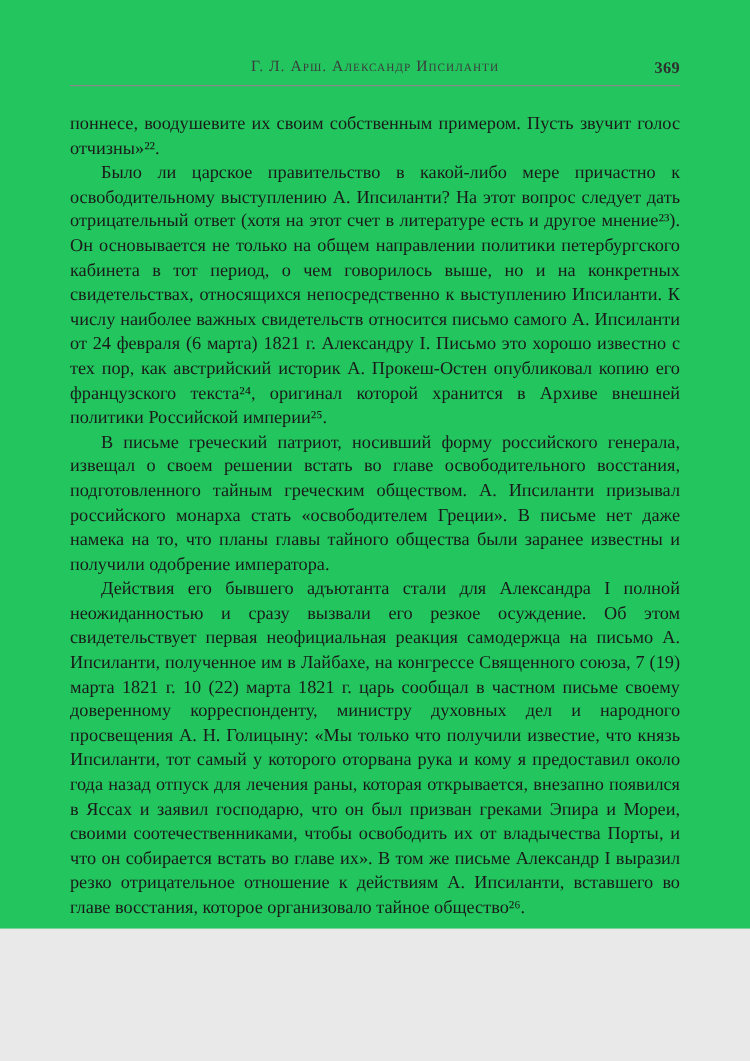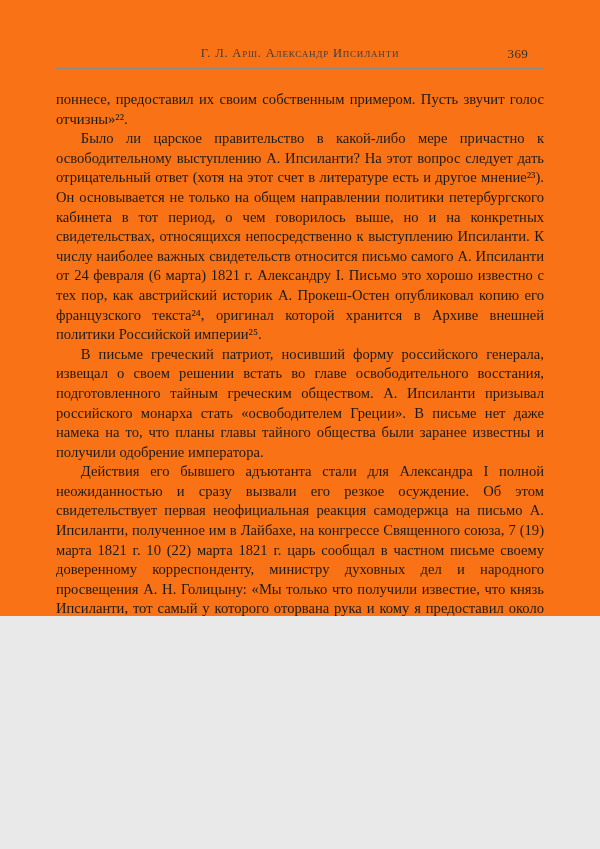--- a/index.html
+++ b/index.html
@@ -3,47 +3,48 @@
 <meta charset="utf-8">
 <style>
   html, body {
     margin: 0;
     padding: 0;
     background: #e9e9e9;
   }
   .page {
     position: relative;
     width: 600px;
-    height: 616px;
+    height: 743px;
     margin: 0 auto;
-    background: #f97316;
+    background: #22c55e;
     box-sizing: border-box;
     padding: 46px 56px 0 56px;
     font-family: "Liberation Serif", "DejaVu Serif", serif;
     color: #1c1c1c;
     overflow: hidden;
   }
   .running-head {
     position: relative;
     text-align: center;
     font-size: 12.5px;
     letter-spacing: 0.8px;
     color: #3c3c3c;
     font-variant: small-caps;
     padding-bottom: 7px;
     border-bottom: 1px solid #8a8a8a;
   }
   .running-head .page-number {
     position: absolute;
-    right: 16px;
+    right: 0;
     top: 0;
     font-variant: normal;
     letter-spacing: 0.3px;
     color: #2e2e2e;
     font-size: 13px;
+    font-weight: bold;
   }
   .text-block {
     margin-top: 21px;
     font-size: 14.6px;
     line-height: 19.6px;
     text-align: justify;
     color: #1a1a1a;
   }
   .text-block p {
     margin: 0;
@@ -58,19 +59,19 @@
 <body>
 
 <div class="page">
 
   <div class="running-head">
     <span>Г. Л. Арш. Александр Ипсиланти</span>
     <span class="page-number">369</span>
   </div>
 
   <div class="text-block">
-    <p class="no-indent">поннесе, предоставил их своим собственным примером. Пусть звучит голос отчизны»²².</p>
+    <p class="no-indent">поннесе, воодушевите их своим собственным примером. Пусть звучит голос отчизны»²².</p>
     <p>Было ли царское правительство в какой-либо мере причастно к освободительному выступлению А. Ипсиланти? На этот вопрос следует дать отрицательный ответ (хотя на этот счет в литературе есть и другое мнение²³). Он основывается не только на общем направлении политики петербургского кабинета в тот период, о чем говорилось выше, но и на конкретных свидетельствах, относящихся непосредственно к выступлению Ипсиланти. К числу наиболее важных свидетельств относится письмо самого А. Ипсиланти от 24 февраля (6 марта) 1821 г. Александру I. Письмо это хорошо известно с тех пор, как австрийский историк А. Прокеш-Остен опубликовал копию его французского текста²⁴, оригинал которой хранится в Архиве внешней политики Российской империи²⁵.</p>
     <p>В письме греческий патриот, носивший форму российского генерала, извещал о своем решении встать во главе освободительного восстания, подготовленного тайным греческим обществом. А. Ипсиланти призывал российского монарха стать «освободителем Греции». В письме нет даже намека на то, что планы главы тайного общества были заранее известны и получили одобрение императора.</p>
     <p>Действия его бывшего адъютанта стали для Александра I полной неожиданностью и сразу вызвали его резкое осуждение. Об этом свидетельствует первая неофициальная реакция самодержца на письмо А. Ипсиланти, полученное им в Лайбахе, на конгрессе Священного союза, 7 (19) марта 1821 г. 10 (22) марта 1821 г. царь сообщал в частном письме своему доверенному корреспонденту, министру духовных дел и народного просвещения А. Н. Голицыну: «Мы только что получили известие, что князь Ипсиланти, тот самый у которого оторвана рука и кому я предоставил около года назад отпуск для лечения раны, которая открывается, внезапно появился в Яссах и заявил господарю, что он был призван греками Эпира и Мореи, своими соотечественниками, чтобы освободить их от владычества Порты, и что он собирается встать во главе их». В том же письме Александр I выразил резко отрицательное отношение к действиям А. Ипсиланти, вставшего во главе восстания, которое организовало тайное общество²⁶.</p>
   </div>
 
 </div>
 
 </body></html>

